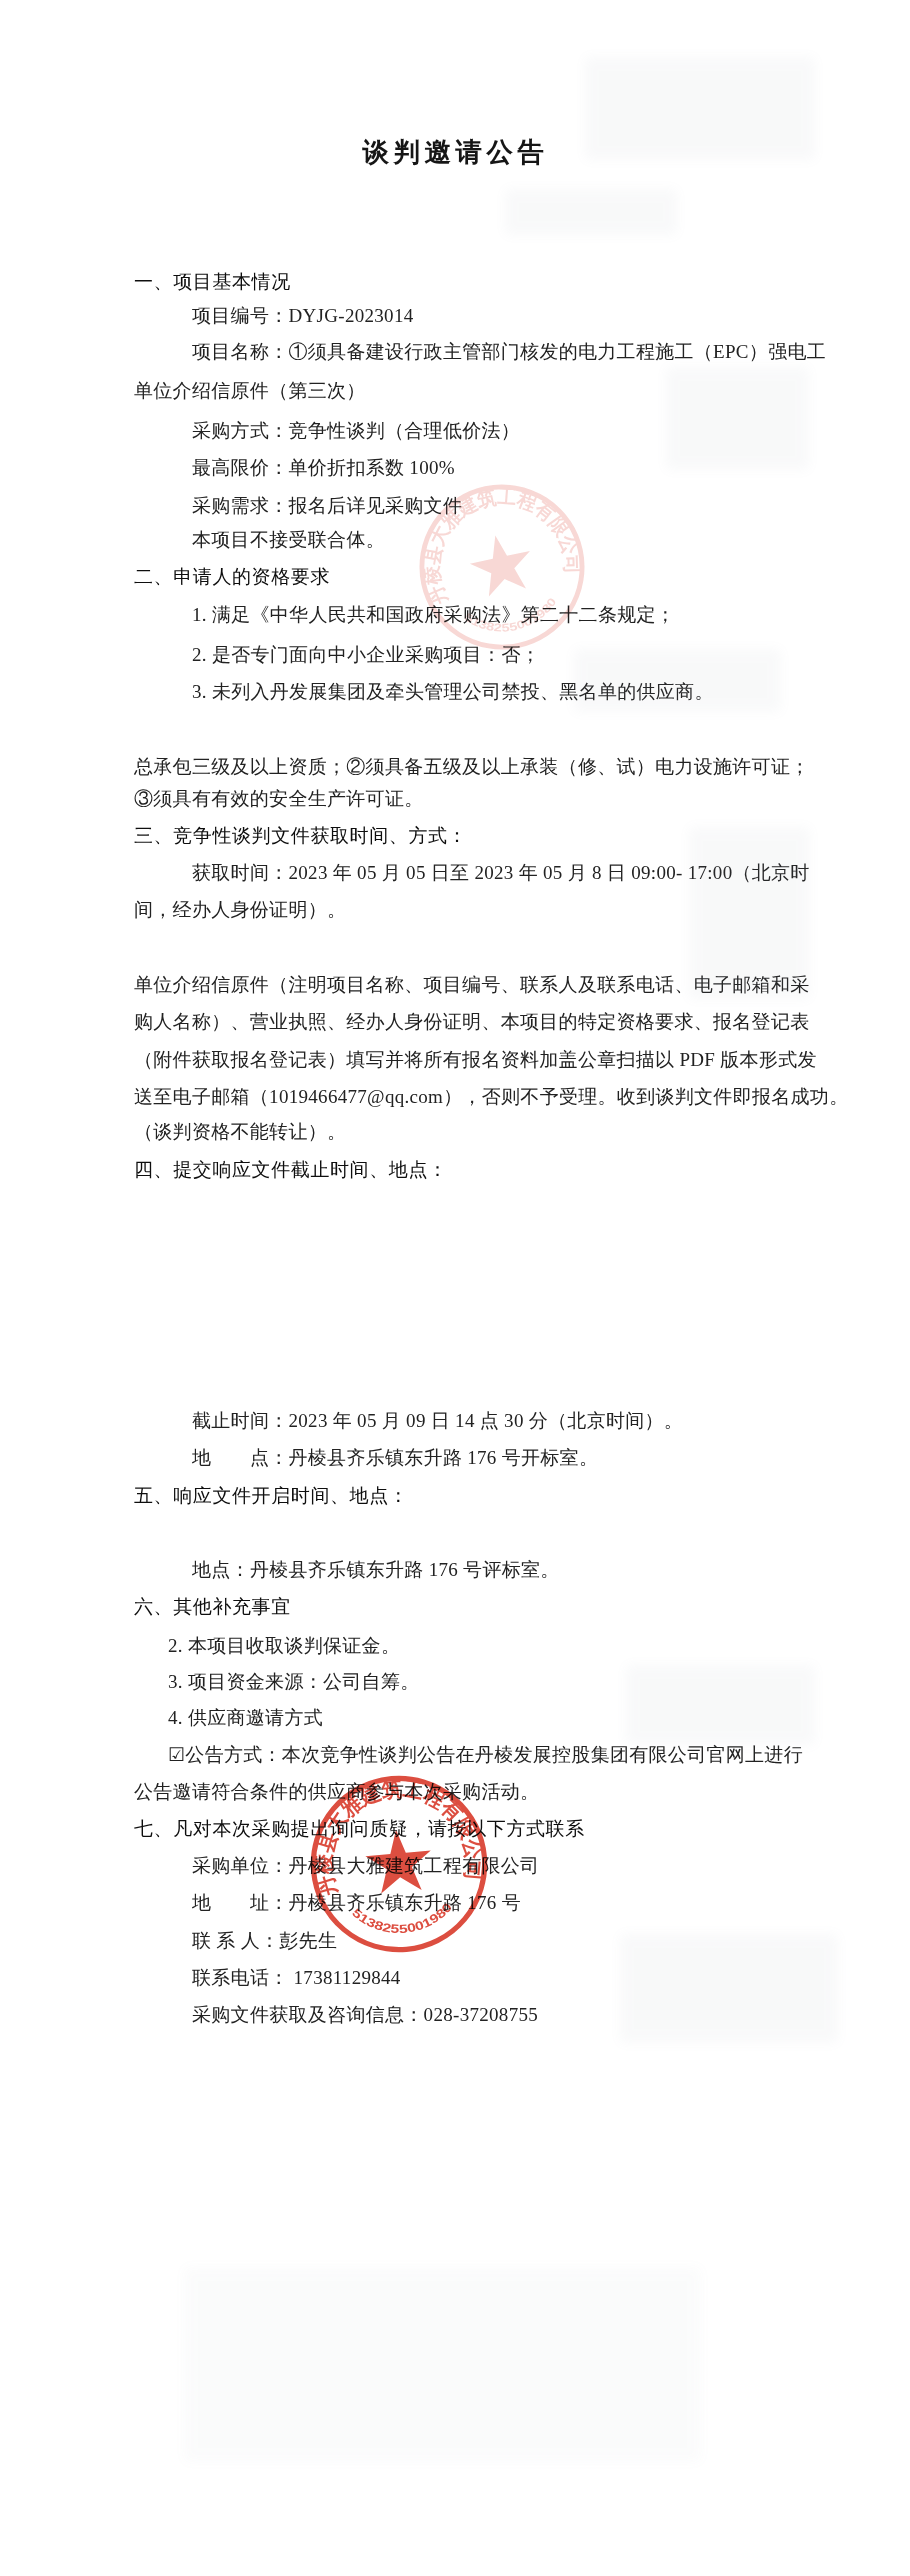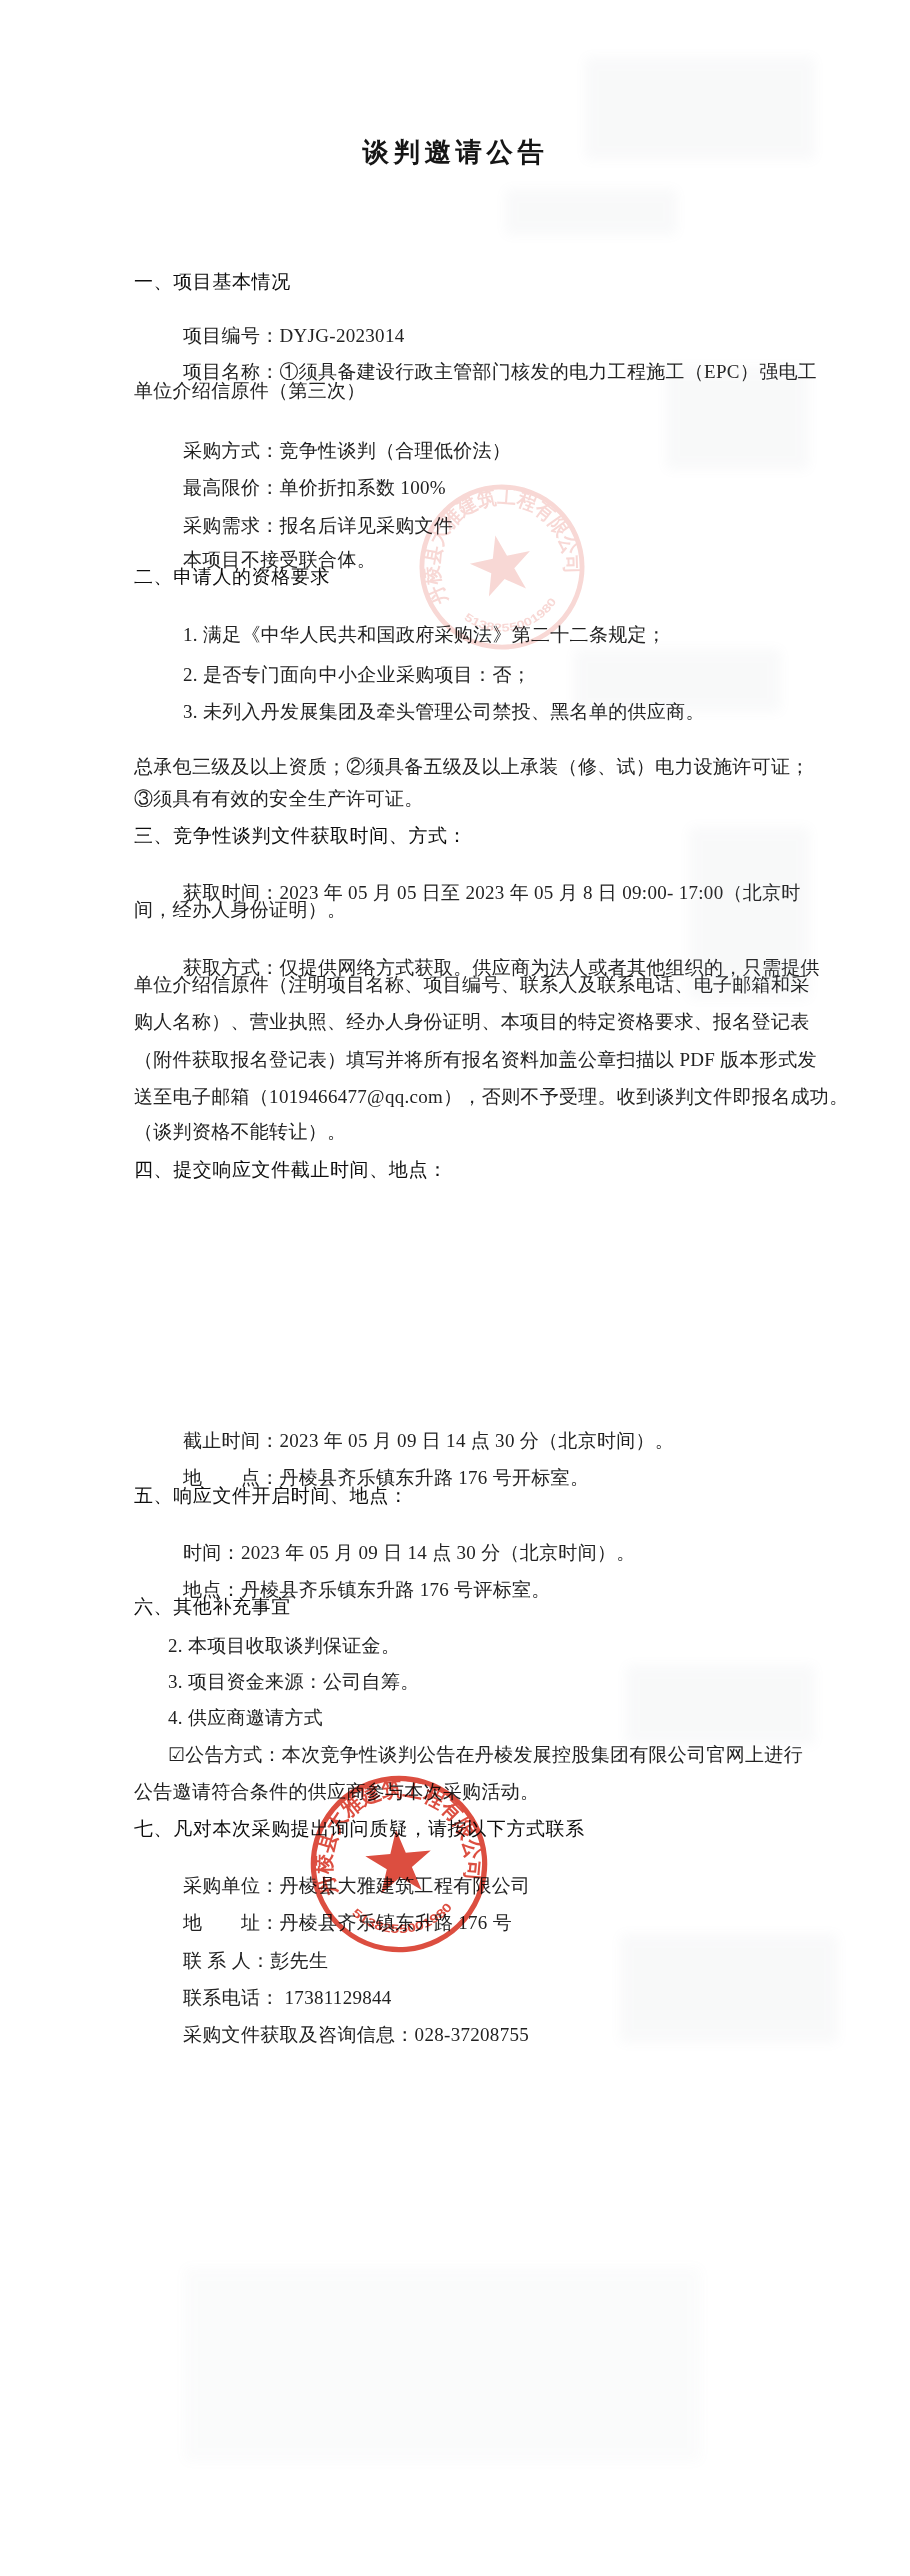--- a/index.html
+++ b/index.html
@@ -34,21 +34,21 @@
     white-space:nowrap;
     color:#222222;
     letter-spacing:0.3px;
   }
   .hd{
     font-family:"Liberation Sans", sans-serif;
     font-weight:normal;
     color:#0e0e0e;
     letter-spacing:0.6px;
   }
-  .ind{left:183px;margin-top:20px;}
+  .ind{left:192px;}
   .ind2{left:168px;}
   .seal{
     position:absolute;
     mix-blend-mode:multiply;
     pointer-events:none;
   }
   .seal-main{
     left:307px;
     top:1772px;
     opacity:0.9;
@@ -90,36 +90,34 @@
   <div class="ln hd" style="top:565px">二、申请人的资格要求</div>
   <div class="ln ind" style="top:603px">1. 满足《中华人民共和国政府采购法》第二十二条规定；</div>
   <div class="ln ind" style="top:643px">2. 是否专门面向中小企业采购项目：否；</div>
   <div class="ln ind" style="top:680px">3. 未列入丹发展集团及牵头管理公司禁投、黑名单的供应商。</div>
   <div class="ln" style="top:755px">总承包三级及以上资质；②须具备五级及以上承装（修、试）电力设施许可证；</div>
   <div class="ln" style="top:787px">③须具有有效的安全生产许可证。</div>
 
   <div class="ln hd" style="top:824px">三、竞争性谈判文件获取时间、方式：</div>
   <div class="ln ind" style="top:861px">获取时间：2023 年 05 月 05 日至 2023 年 05 月 8 日 09:00- 17:00（北京时</div>
   <div class="ln" style="top:898px">间，经办人身份证明）。</div>
-  <div class="ln ind" style="top:936px">获取方式：仅提供网络方式获取。供应商为法人或者其他组织的，只需提供</div>
   <div class="ln" style="top:973px">单位介绍信原件（注明项目名称、项目编号、联系人及联系电话、电子邮箱和采</div>
   <div class="ln" style="top:1010px">购人名称）、营业执照、经办人身份证明、本项目的特定资格要求、报名登记表</div>
   <div class="ln" style="top:1048px">（附件获取报名登记表）填写并将所有报名资料加盖公章扫描以 PDF 版本形式发</div>
   <div class="ln" style="top:1085px">送至电子邮箱（1019466477@qq.com），否则不予受理。收到谈判文件即报名成功。</div>
   <div class="ln" style="top:1120px">（谈判资格不能转让）。</div>
 
   <div class="ln hd" style="top:1158px">四、提交响应文件截止时间、地点：</div>
 
   <div class="gap-marker" style="top:1182px;height:218px"></div>
 
   <div class="ln ind" style="top:1409px">截止时间：2023 年 05 月 09 日 14 点 30 分（北京时间）。</div>
   <div class="ln ind" style="top:1446px">地　　点：丹棱县齐乐镇东升路 176 号开标室。</div>
 
   <div class="ln hd" style="top:1484px">五、响应文件开启时间、地点：</div>
-  <div class="ln ind" style="top:1521px">时间：2023 年 05 月 09 日 14 点 30 分（北京时间）。</div>
   <div class="ln ind" style="top:1558px">地点：丹棱县齐乐镇东升路 176 号评标室。</div>
 
   <div class="ln hd" style="top:1595px">六、其他补充事宜</div>
   <div class="ln ind2" style="top:1634px">2.  本项目收取谈判保证金。</div>
   <div class="ln ind2" style="top:1670px">3.  项目资金来源：公司自筹。</div>
   <div class="ln ind2" style="top:1706px">4.  供应商邀请方式</div>
   <div class="ln ind2" style="top:1743px">☑公告方式：本次竞争性谈判公告在丹棱发展控股集团有限公司官网上进行</div>
   <div class="ln" style="top:1780px">公告邀请符合条件的供应商参与本次采购活动。</div>
 
   <div class="ln hd" style="top:1817px">七、凡对本次采购提出询问质疑，请按以下方式联系</div>

